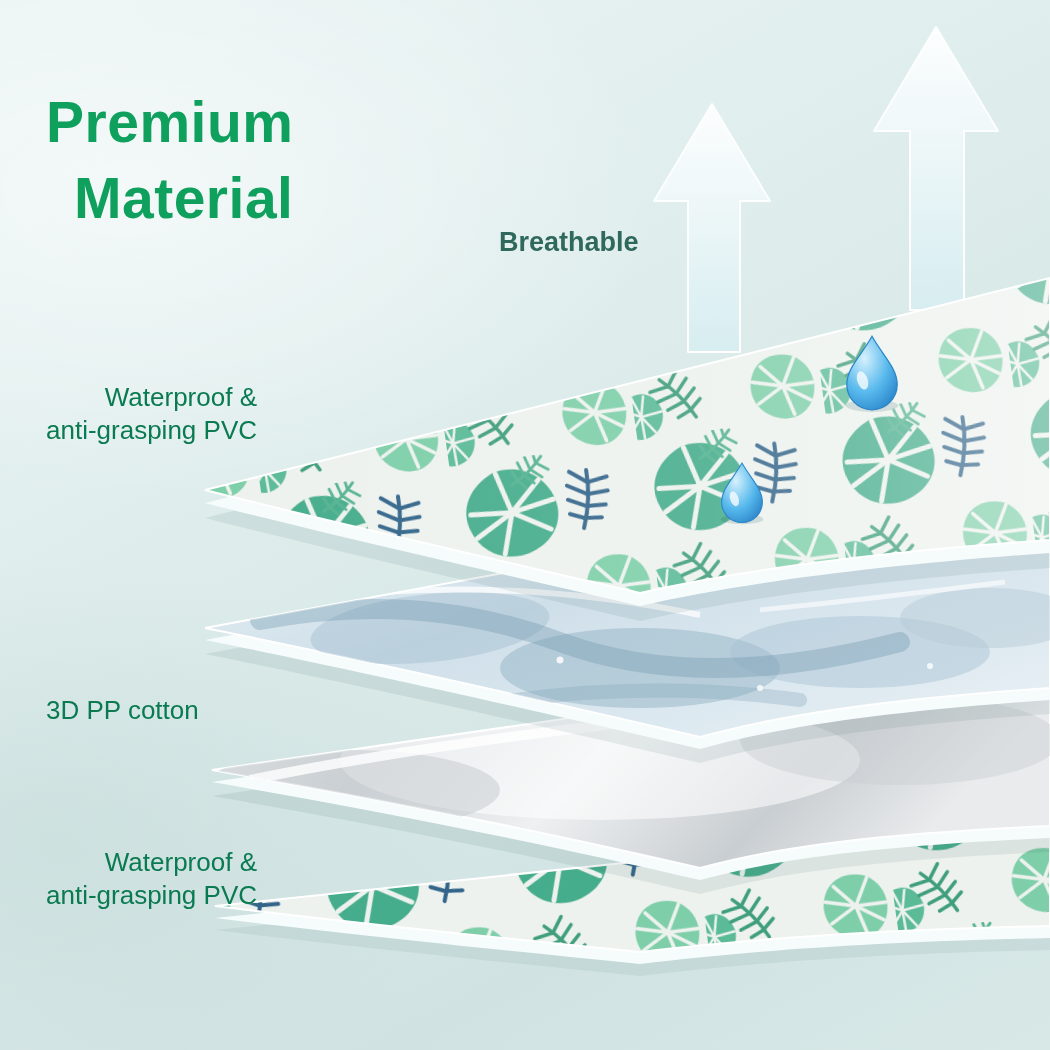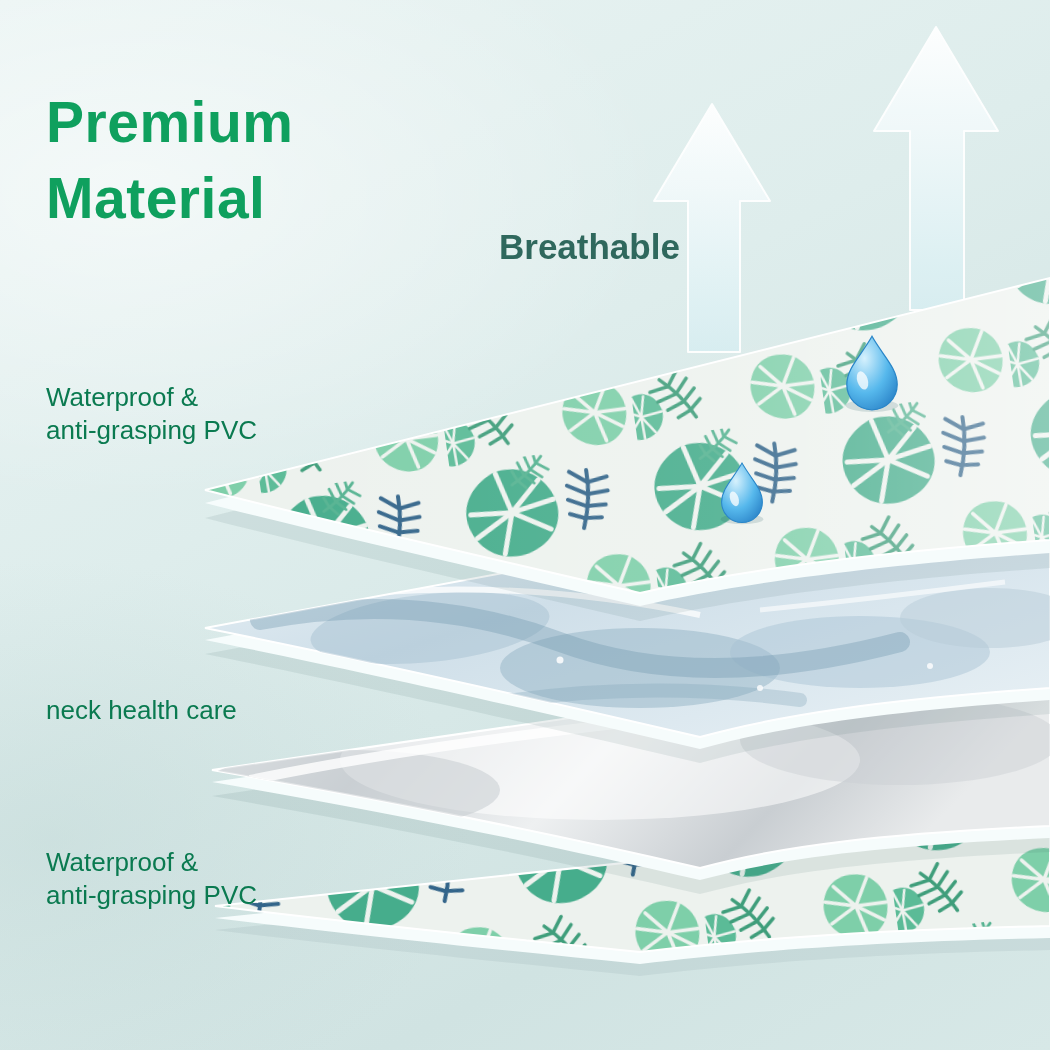--- a/index.html
+++ b/index.html
@@ -5,30 +5,31 @@
   * { margin:0; padding:0; box-sizing:border-box; }
   html,body { background:#cfe2e1; }
   body { font-family:"Liberation Sans", sans-serif; }
   .page {
     position:relative; width:1050px; height:1050px; overflow:hidden;
     background:
       radial-gradient(900px 520px at 12% 18%, rgba(255,255,255,.55), rgba(255,255,255,0) 60%),
       radial-gradient(700px 430px at 85% 55%, rgba(255,255,255,.35), rgba(255,255,255,0) 60%),
       radial-gradient(600px 400px at 5% 80%, rgba(190,214,212,.45), rgba(255,255,255,0) 70%),
       linear-gradient(152deg, #eaf4f3 0%, #deedec 40%, #d0e3e2 78%, #d7e8e7 100%);
+    text-align: right;
   }
   .scene { position:absolute; inset:0; }
   .title {
     position:absolute; left:46px; top:84px;
     font-size:57px; font-weight:700; color:#0fa05e;
     line-height:1.34; letter-spacing:.5px;
   }
   .breathable {
     position:absolute; left:499px; top:227px;
-    font-size:35px; font-weight:700; color:#2f685d;
+    font-size:27px; font-weight:700; color:#2f685d;
   }
   .layer-label {
     position:absolute; left:46px;
     font-size:26px; font-weight:400; color:#0a7a50;
     line-height:33px;
   }
   .ll-1 { top:381px; }
   .ll-2 { top:537px; }
   .ll-3 { top:694px; }
   .ll-4 { top:846px; }
@@ -185,20 +186,20 @@
     <div>Material</div>
   </div>
 
   <div class="breathable">Breathable</div>
 
   <div class="layer-label ll-1">
     <div>Waterproof &amp;</div>
     <div>anti-grasping PVC</div>
   </div>
   <div class="layer-label ll-3">
-    <div>neck health care</div>
+    <div>3D PP cotton</div>
   </div>
   <div class="layer-label ll-4">
     <div>Waterproof &amp;</div>
     <div>anti-grasping PVC</div>
   </div>
 
 </div>
 
 </body></html>

